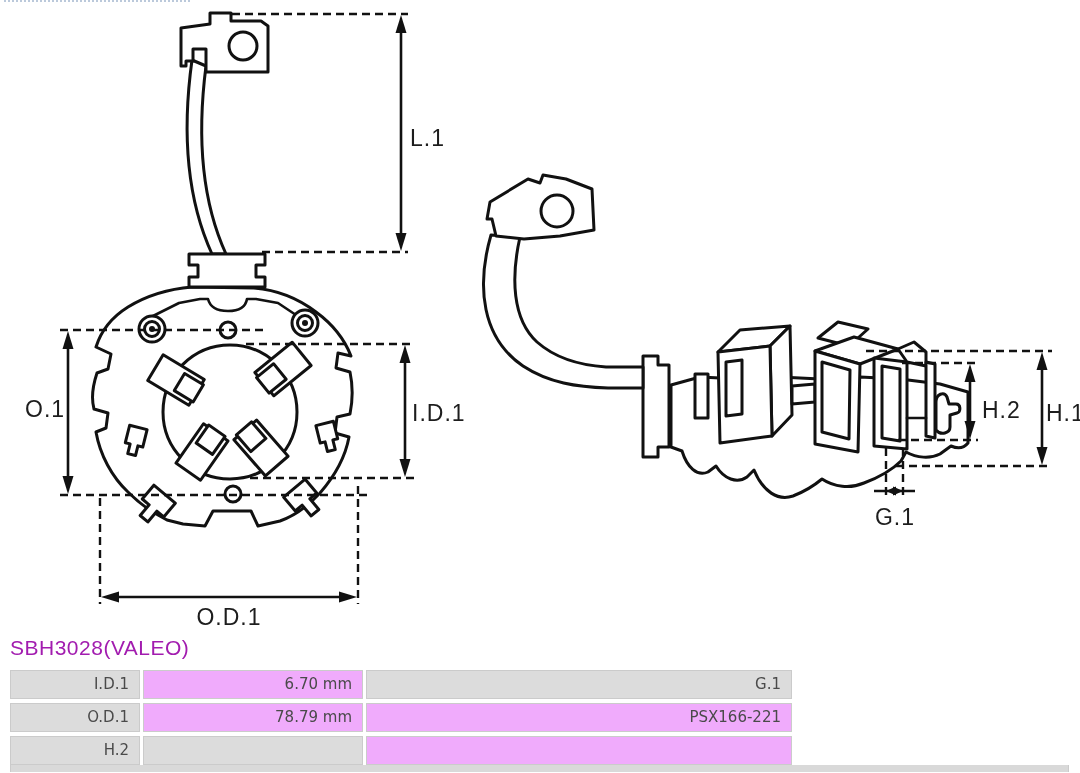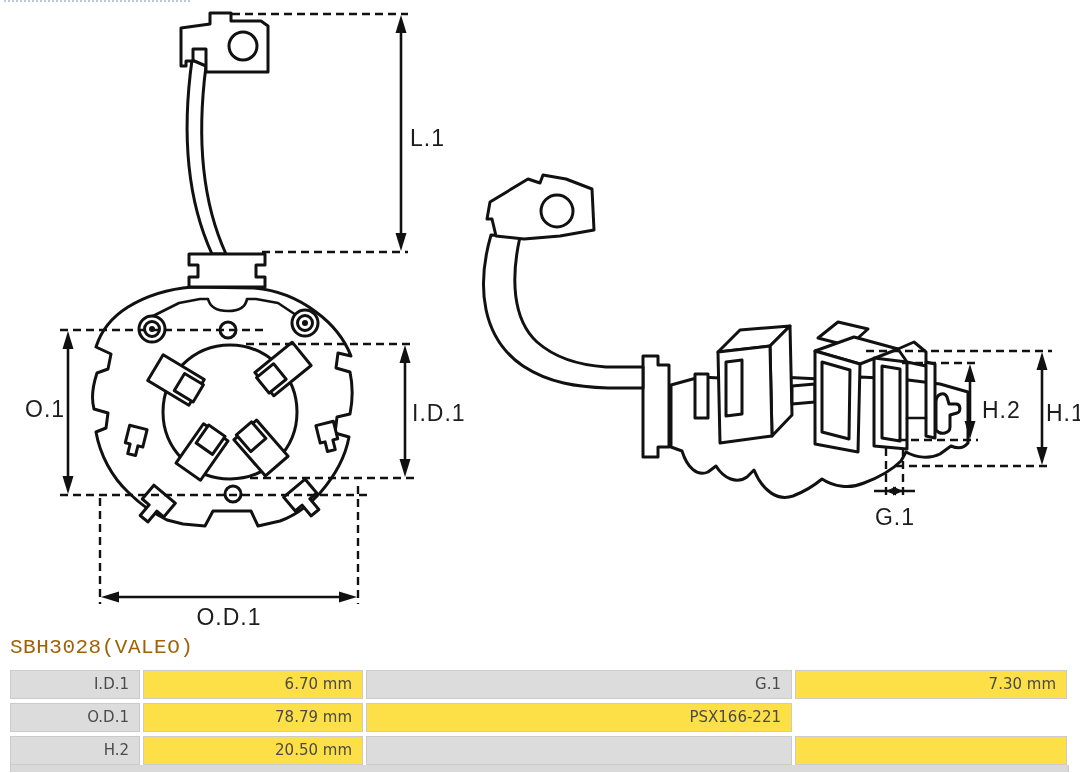--- a/index.html
+++ b/index.html
@@ -7,39 +7,39 @@
     width:1080px;height:773px;position:relative;overflow:hidden;
     font-family:"Liberation Sans", sans-serif;
   }
   .top-artifact{
     position:absolute;left:4px;top:0;width:186px;height:0;
     border-top:2px dotted #9fb3cc;opacity:.7;
   }
   .diagram-svg{position:absolute;left:0;top:0;}
   .part-title{
     position:absolute;left:10px;top:636px;width:600px;
-    font-size:21px;font-weight:500;letter-spacing:.5px;color:#a16207;
-    font-family:Liberation Mono, monospace;
+    font-size:21px;font-weight:500;letter-spacing:.5px;color:#a21caf;
+    font-family:Liberation Sans, sans-serif;
   }
   .spec-table{
     position:absolute;left:10px;top:670px;width:1057px;
     display:flex;flex-direction:column;row-gap:4px;
     font-family:"DejaVu Sans","Liberation Sans",sans-serif;
   }
   .spec-row{
     display:grid;grid-template-columns:130px 220px 426px 272px;
     column-gap:3px;height:29px;
   }
   .cell{
     box-sizing:border-box;border:1px solid #cbcbcb;
     font-size:15px;color:#4a4a4a;line-height:27px;
     text-align:right;padding-right:10px;overflow:hidden;white-space:nowrap;
   }
   .cell.label{background:#dcdcdc;}
-  .cell.value{background:#fde047;}
+  .cell.value{background:#f0abfc;}
   .table-bottom-strip{
     position:absolute;left:10px;top:765px;width:1057px;height:7px;
     background:#d9d9d9;border-left:1px solid #cbcbcb;border-right:1px solid #cbcbcb;
   }
   
   .art{fill:#ffffff;stroke:#111111;stroke-width:3;stroke-linejoin:round;stroke-linecap:round;}
   .art-thin{fill:none;stroke:#111111;stroke-width:2.6;stroke-linejoin:round;stroke-linecap:round;}
   .dim-dash{fill:none;stroke:#111111;stroke-width:2.4;stroke-dasharray:8 5;}
   .dim-line{fill:none;stroke:#111111;stroke-width:2.6;}
   .dim-arrow{fill:#111111;stroke:none;}
@@ -251,27 +251,25 @@
   </g>
 </svg>
 
 <div class="part-title">SBH3028(VALEO)</div>
 
 <div class="spec-table">
   <div class="spec-row">
     <div class="cell label">I.D.1</div>
     <div class="cell value">6.70 mm</div>
     <div class="cell label">G.1</div>
-    <div class="cell value">7.30 mm</div>
   </div>
   <div class="spec-row">
     <div class="cell label">O.D.1</div>
     <div class="cell value">78.79 mm</div>
     <div class="cell value">PSX166-221</div>
   </div>
   <div class="spec-row">
     <div class="cell label">H.2</div>
-    <div class="cell value">20.50 mm</div>
     <div class="cell label"></div>
     <div class="cell value"></div>
   </div>
 </div>
 <div class="table-bottom-strip"></div>
 
 </body></html>

